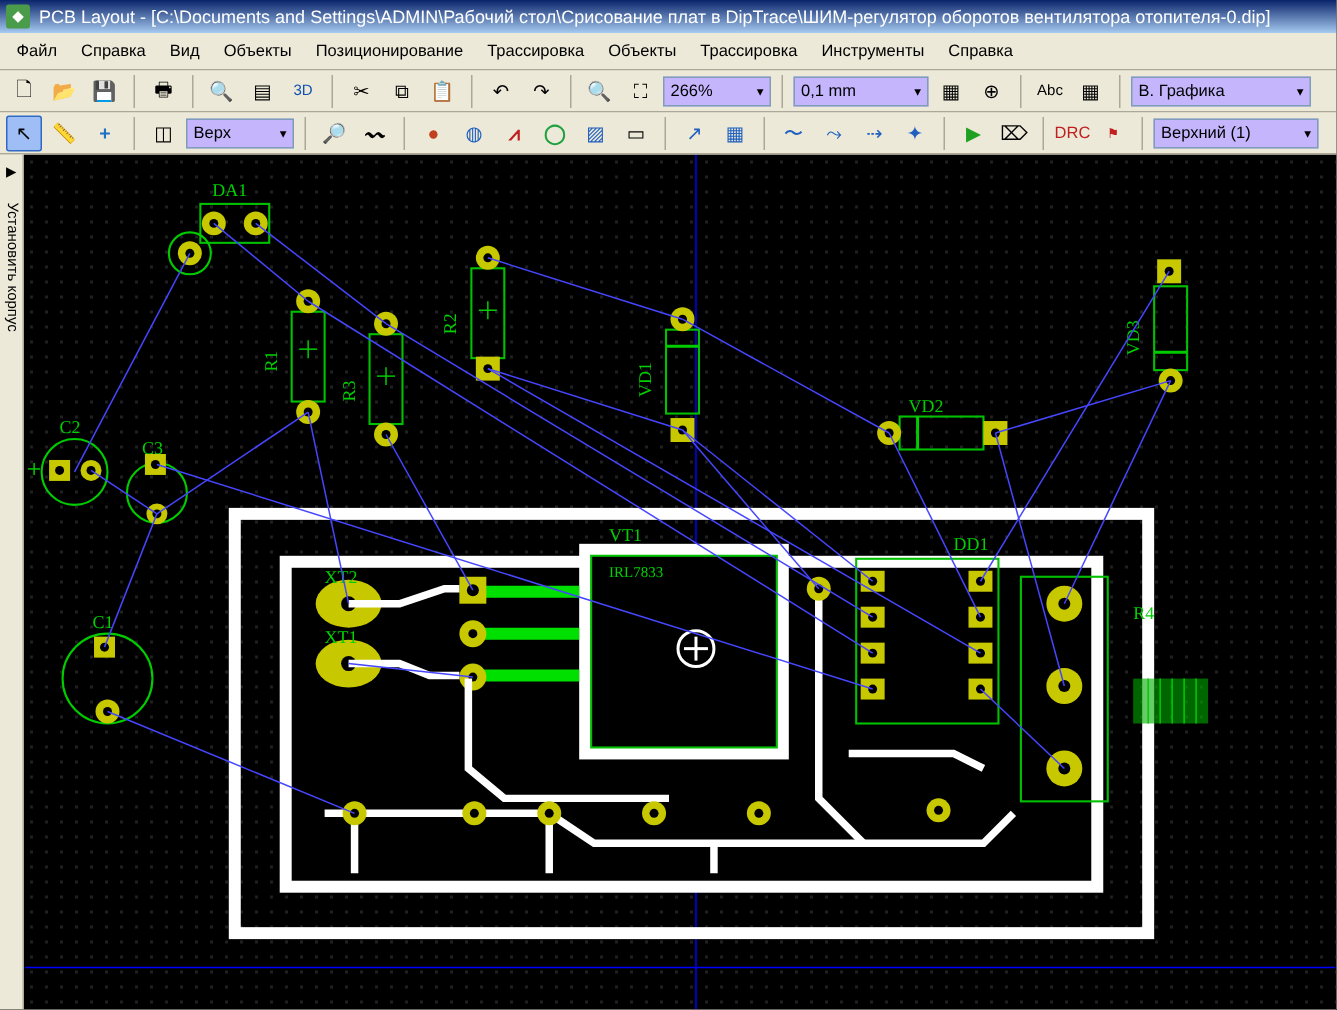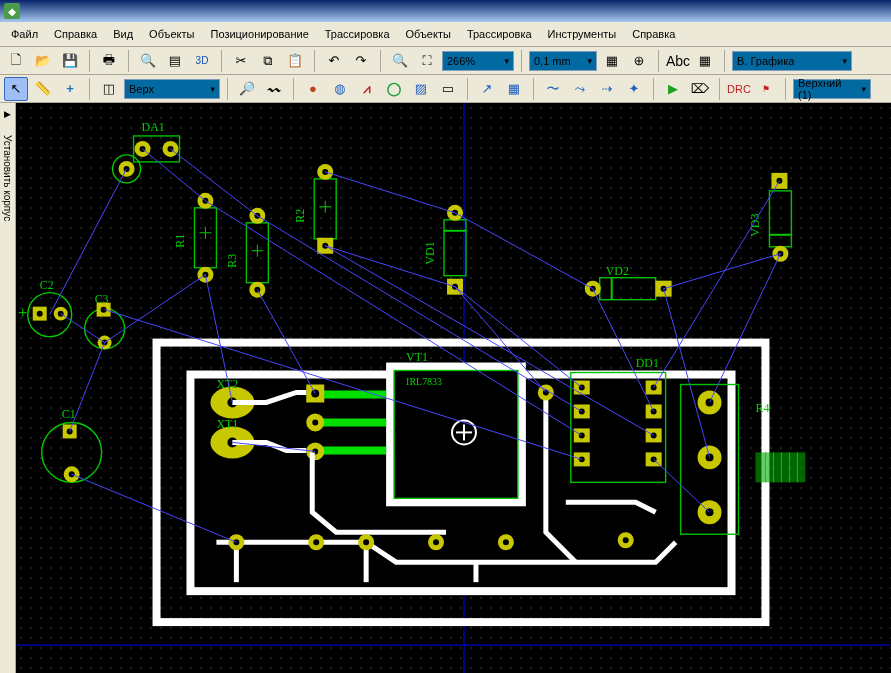--- a/index.html
+++ b/index.html
@@ -51,21 +51,21 @@
   .toolbar .sep { width:1px; height:22px; background:#aca899; margin:0 4px; }
   .tbtn {
     width: 24px; height: 24px;
     border: 1px solid transparent;
     display:inline-flex; align-items:center; justify-content:center;
     cursor:pointer; border-radius:2px;
     font-size:13px;
   }
   .tbtn.sel { border-color:#316ac5; background:#9ebef5; }
   .combo {
-    height:20px; border:1px solid #7f9db9; background:#0369a1;
+    height:20px; border:1px solid #7f9db9; background:#c4b5fd;
     display:inline-flex; align-items:center; padding:0 4px;
     font-size:11px; gap:6px;
   }
   .combo .arrow { font-size:9px; color:#000; margin-left:auto; }
   .workspace {
     flex:1; display:flex; position:relative; overflow:hidden;
   }
   .sidepanel {
     width:16px; background:#ece9d8; border-right:1px solid #aca899;
     display:flex; flex-direction:column; align-items:center; padding-top:6px;
@@ -89,20 +89,21 @@
   .compref { fill:#00d000; font-size:12px; font-family:Tahoma; }
   .padshape { fill:#c8c800; }
   .hole { fill:#000; }
   .cross { stroke:#0000ff; stroke-width:1; }
 </style>
 </head>
 <body>
 
 <div class="titlebar">
   <span class="app-icon">◆</span>
+  <span>PCB Layout - [C:\Documents and Settings\ADMIN\Рабочий стол\Срисование плат в DipTrace\ШИМ-регулятор оборотов вентилятора отопителя-0.dip]</span>
 </div>
 
 <div class="menubar">
   <span>Файл</span>
   <span>Справка</span>
   <span>Вид</span>
   <span>Объекты</span>
   <span>Позиционирование</span>
   <span>Трассировка</span>
   <span>Объекты</span>
@@ -129,43 +130,43 @@
   <span class="tbtn">↶</span>
   <span class="tbtn">↷</span>
   <span class="sep"></span>
   <span class="tbtn">🔍</span>
   <span class="tbtn">⛶</span>
   <span class="combo" style="width:72px">
     <span>266%</span>
     <span class="arrow">▾</span>
   </span>
   <span class="sep"></span>
-  <span class="combo" style="width:68px">
+  <span class="combo" style="width:90px">
     <span>0,1 mm</span>
     <span class="arrow">▾</span>
   </span>
   <span class="tbtn">▦</span>
   <span class="tbtn">⊕</span>
   <span class="sep"></span>
-  <span class="tbtn" style="font-size:14px">Abc</span>
+  <span class="tbtn" style="font-size:10px">Abc</span>
   <span class="tbtn">▦</span>
   <span class="sep"></span>
   <span class="combo" style="width:120px">
     <span>В. Графика</span>
     <span class="arrow">▾</span>
   </span>
 </div>
 
 <div class="toolbar">
   <span class="tbtn sel">↖</span>
   <span class="tbtn" style="color:#2070c0">📏</span>
   <span class="tbtn" style="color:#2070c0;font-weight:bold">+</span>
   <span class="sep"></span>
   <span class="tbtn">◫</span>
-  <span class="combo" style="width:96px">
+  <span class="combo" style="width:72px">
     <span>Верх</span>
     <span class="arrow">▾</span>
   </span>
   <span class="sep"></span>
   <span class="tbtn">🔎</span>
   <span class="tbtn">〰</span>
   <span class="sep"></span>
   <span class="tbtn" style="color:#c04020">●</span>
   <span class="tbtn" style="color:#2060c0">◍</span>
   <span class="tbtn" style="color:#c02020;font-weight:bold">⩘</span>
@@ -180,21 +181,21 @@
   <span class="tbtn" style="color:#2060c0">⤳</span>
   <span class="tbtn" style="color:#2060c0">⇢</span>
   <span class="tbtn" style="color:#2060c0">✦</span>
   <span class="sep"></span>
   <span class="tbtn" style="color:#20a020">▶</span>
   <span class="tbtn">⌦</span>
   <span class="sep"></span>
   <span class="tbtn" style="color:#c02020;font-size:11px">DRC</span>
   <span class="tbtn" style="color:#c02020;font-size:9px">⚑</span>
   <span class="sep"></span>
-  <span class="combo" style="width:78px">
+  <span class="combo" style="width:110px">
     <span>Верхний (1)</span>
     <span class="arrow">▾</span>
   </span>
 </div>
 
 <div class="workspace">
   <div class="sidepanel">
     <span style="font-size:9px">▶</span>
     <span class="vtext">Установить корпус</span>
   </div>

